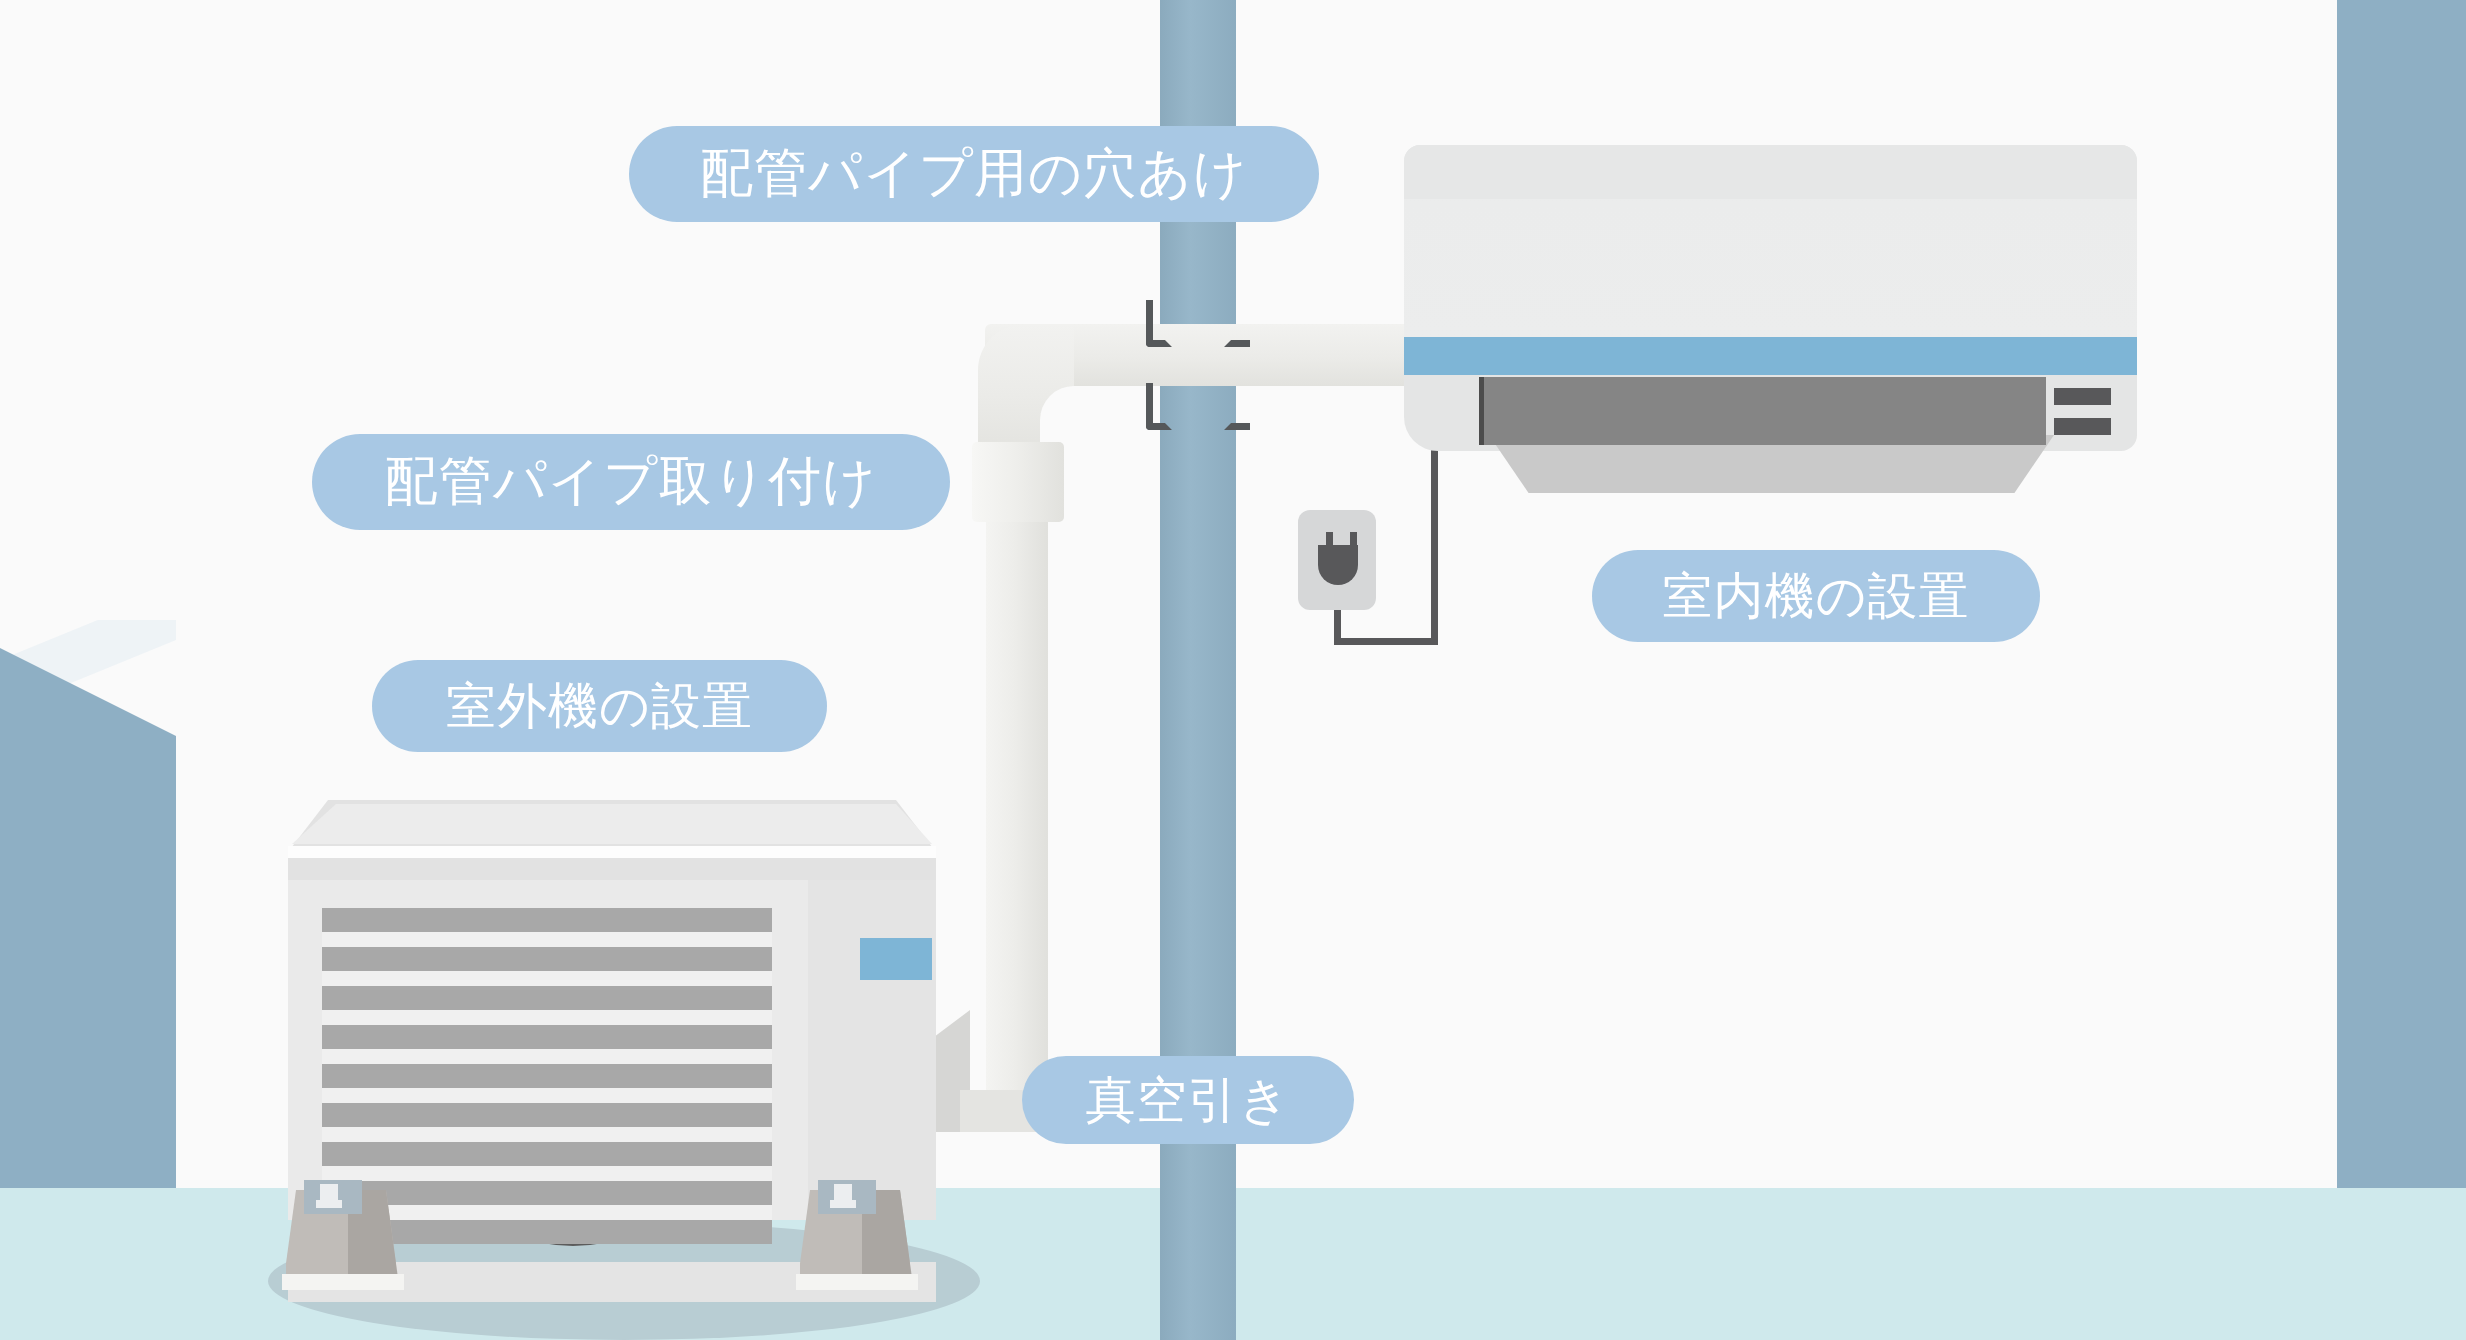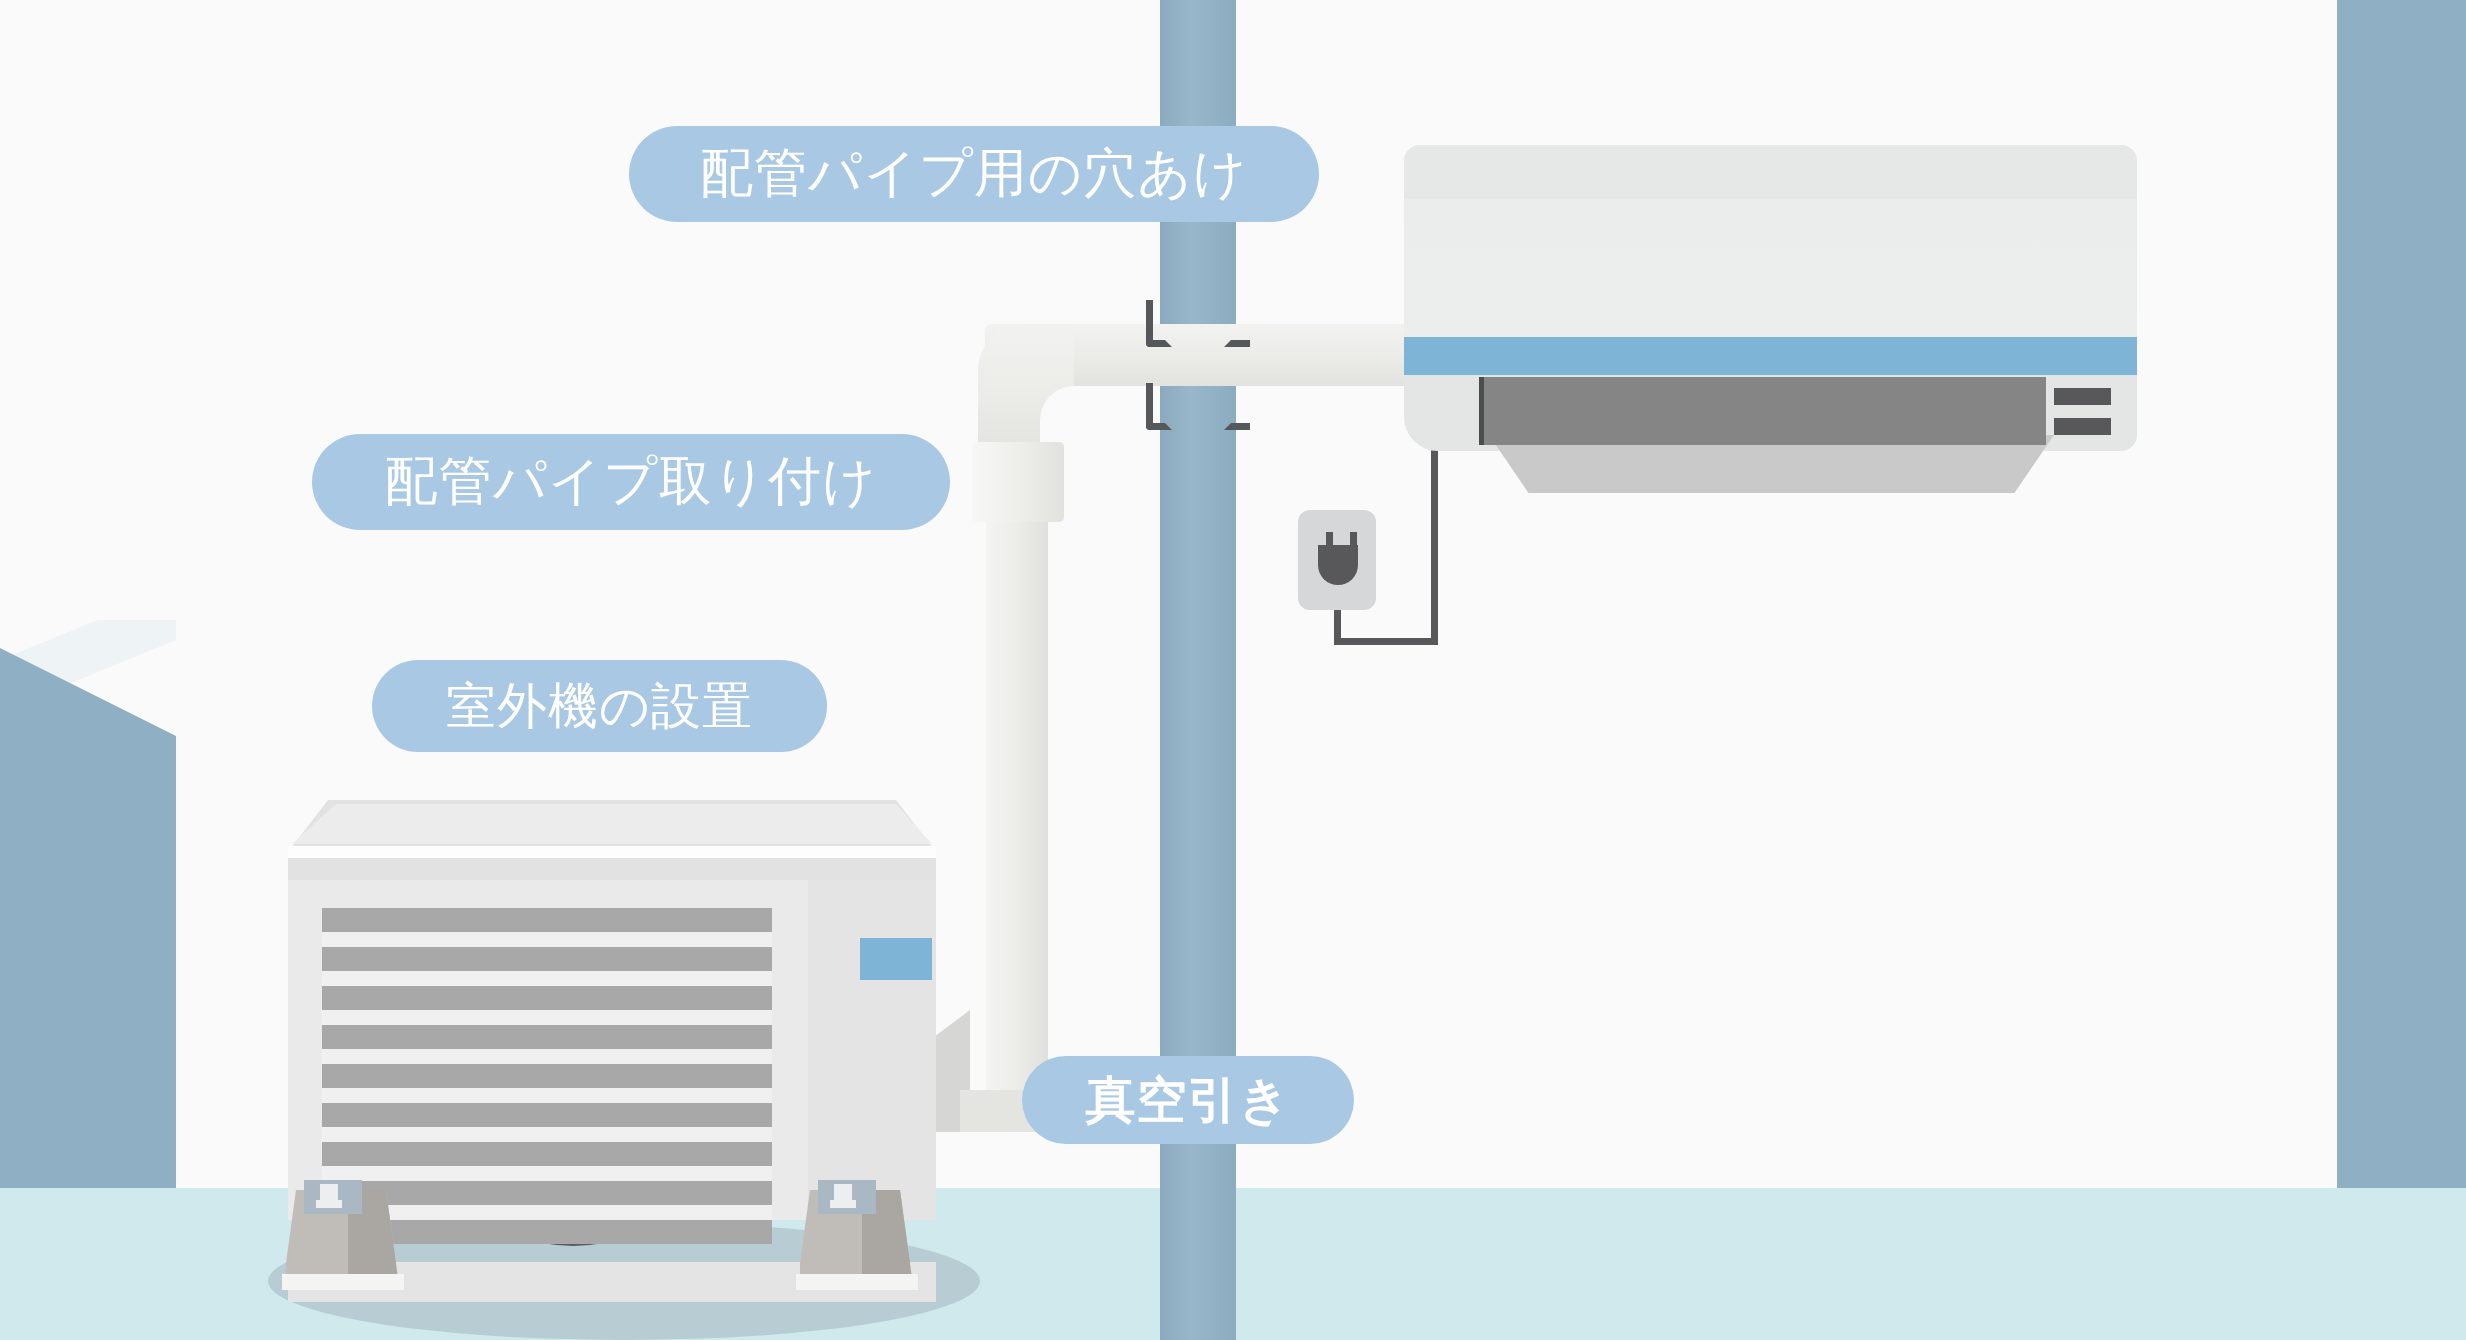--- a/index.html
+++ b/index.html
@@ -249,21 +249,21 @@
     font-family:"Liberation Serif","DejaVu Serif",serif;
     font-weight:400;
     letter-spacing:0.02em;
     white-space:nowrap;
     box-sizing:border-box;
   }
   .chip-hole{   left:629px;  top:126px;  width:690px; height:96px;  font-size:53px; }
   .chip-pipe{   left:312px;  top:434px;  width:638px; height:96px;  font-size:53px; }
   .chip-outdoor{left:372px;  top:660px;  width:455px; height:92px;  font-size:50px; }
   .chip-indoor{ left:1592px; top:550px;  width:448px; height:92px;  font-size:50px; }
-  .chip-vacuum{ left:1022px; top:1056px; width:332px; height:88px;  font-size:50px;font-weight:bold; }
+  .chip-vacuum{ left:1022px; top:1056px; width:332px; height:88px;  font-size:50px; }
 </style>
 </head>
 <body>
 
 <div id="scene">
 
   <div class="wall-back"></div>
   <div class="wall-left-trim"></div>
   <div class="wall-left"></div>
   <div class="wall-right"></div>
@@ -352,16 +352,17 @@
     <div class="bolt"></div>
     <div class="bolt-cap"></div>
   </div>
 
   <div class="chip chip-hole">配管パイプ用の穴あけ</div>
 
   <div class="chip chip-outdoor">室外機の設置</div>
 
   <div class="chip chip-pipe">配管パイプ取り付け</div>
 
+  <div class="chip chip-indoor">室内機の設置</div>
 
   <div class="chip chip-vacuum">真空引き</div>
 
 </div>
 
 </body></html>

